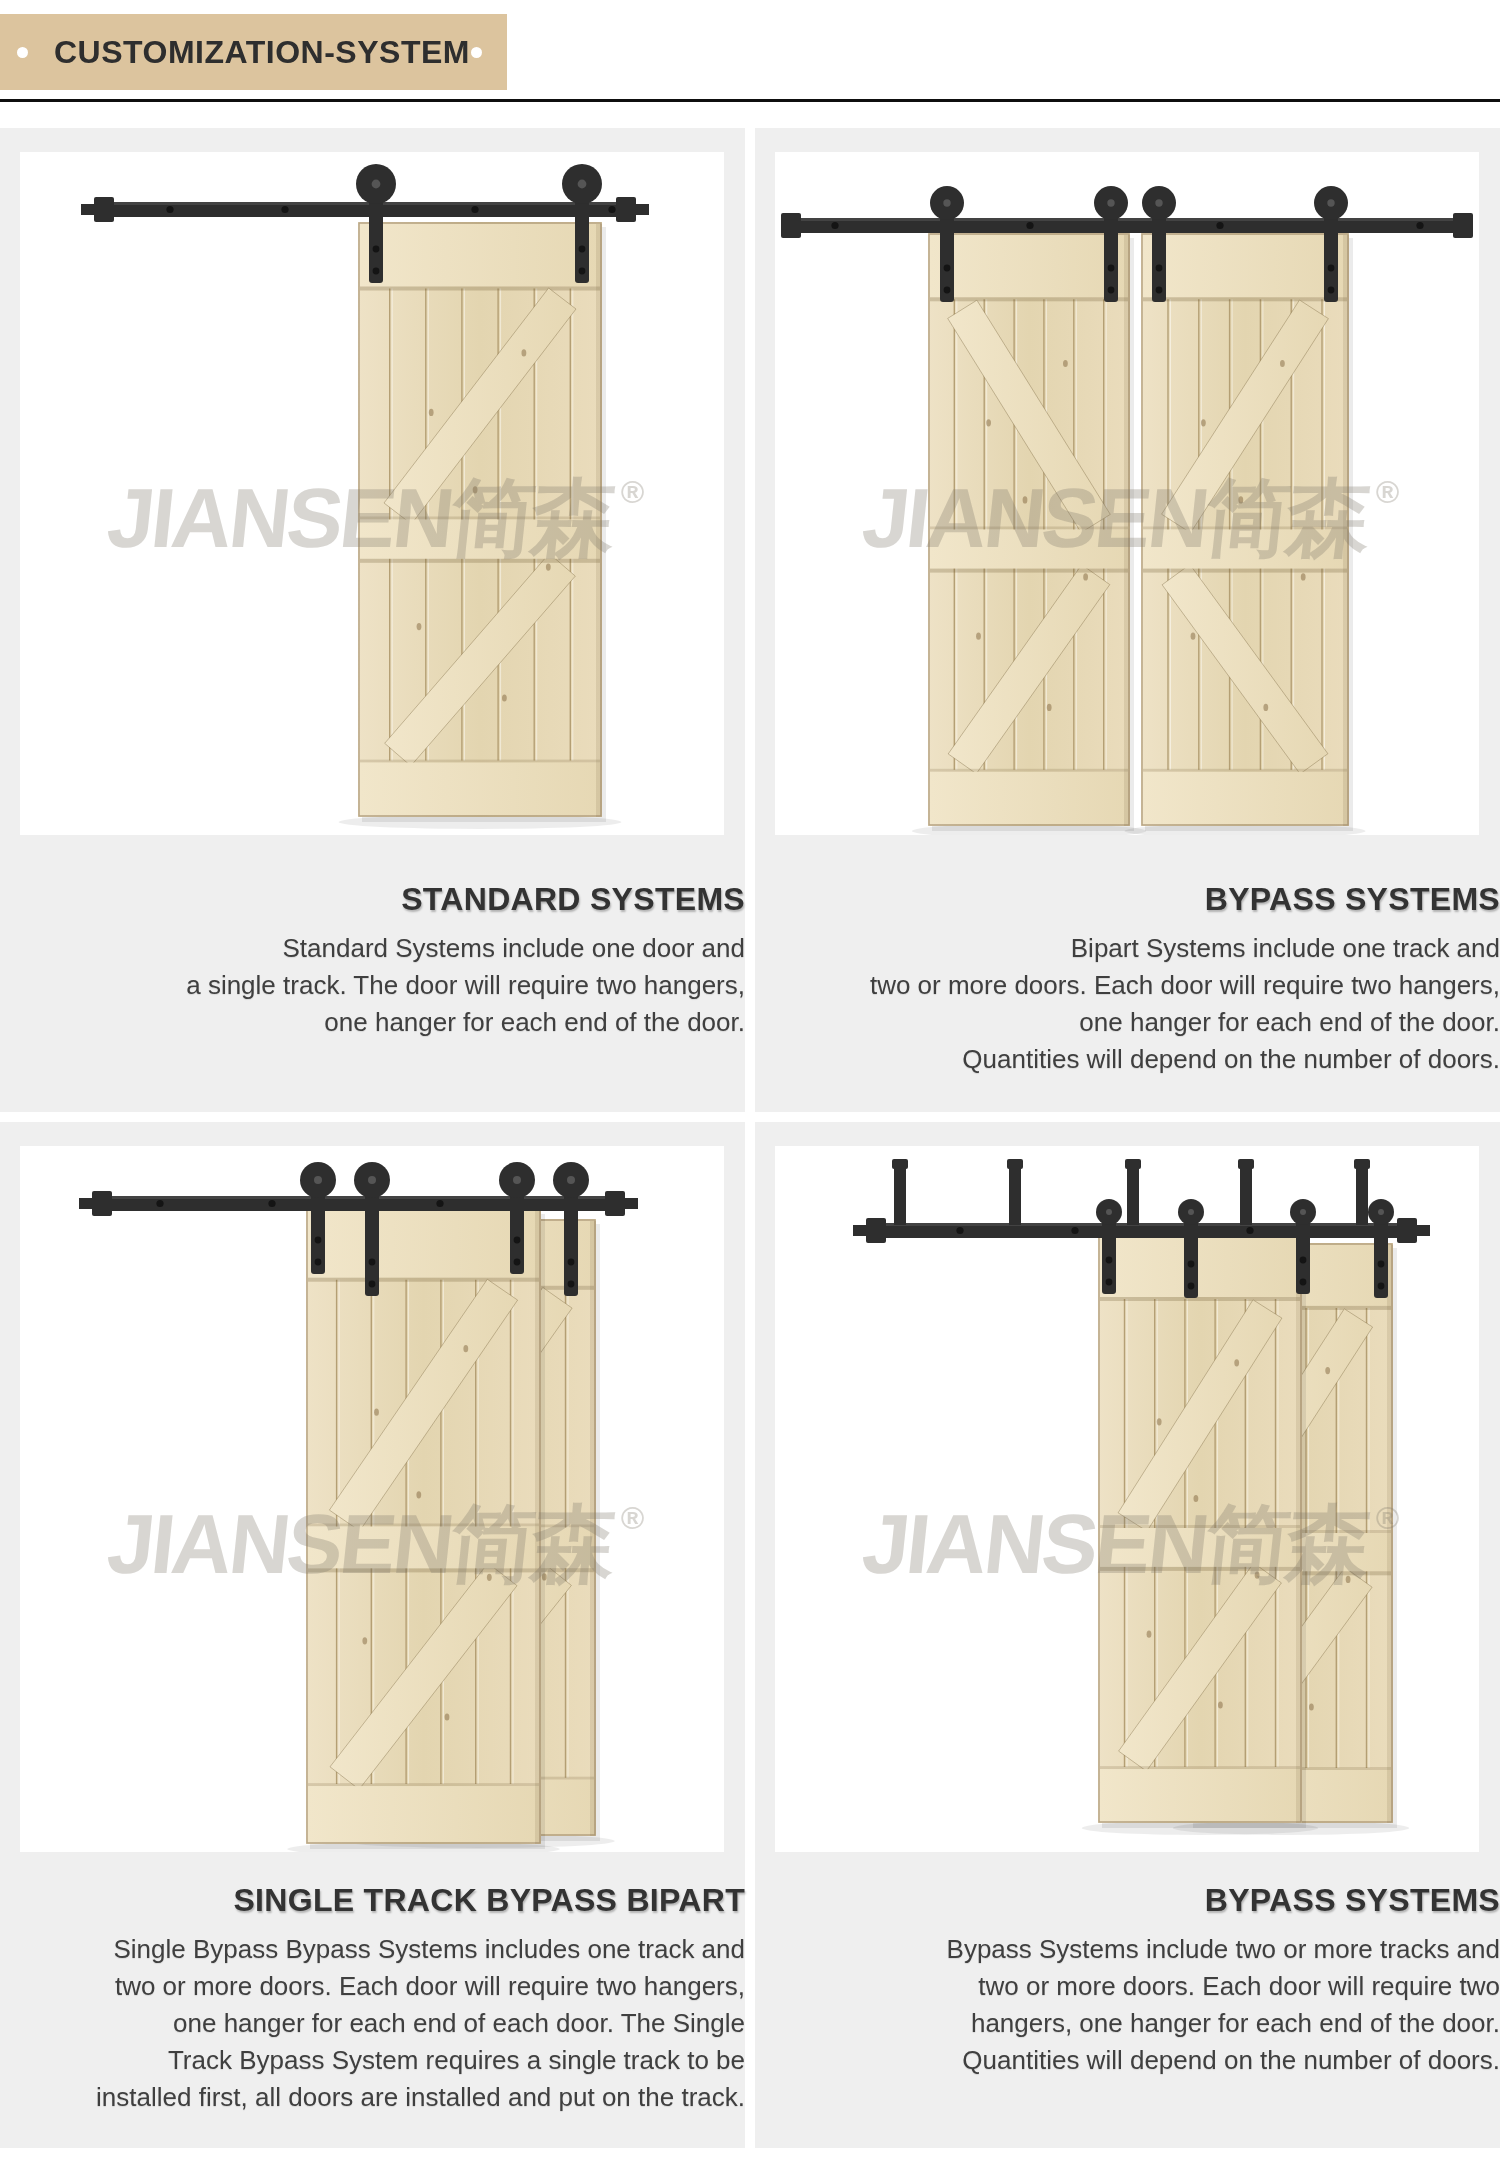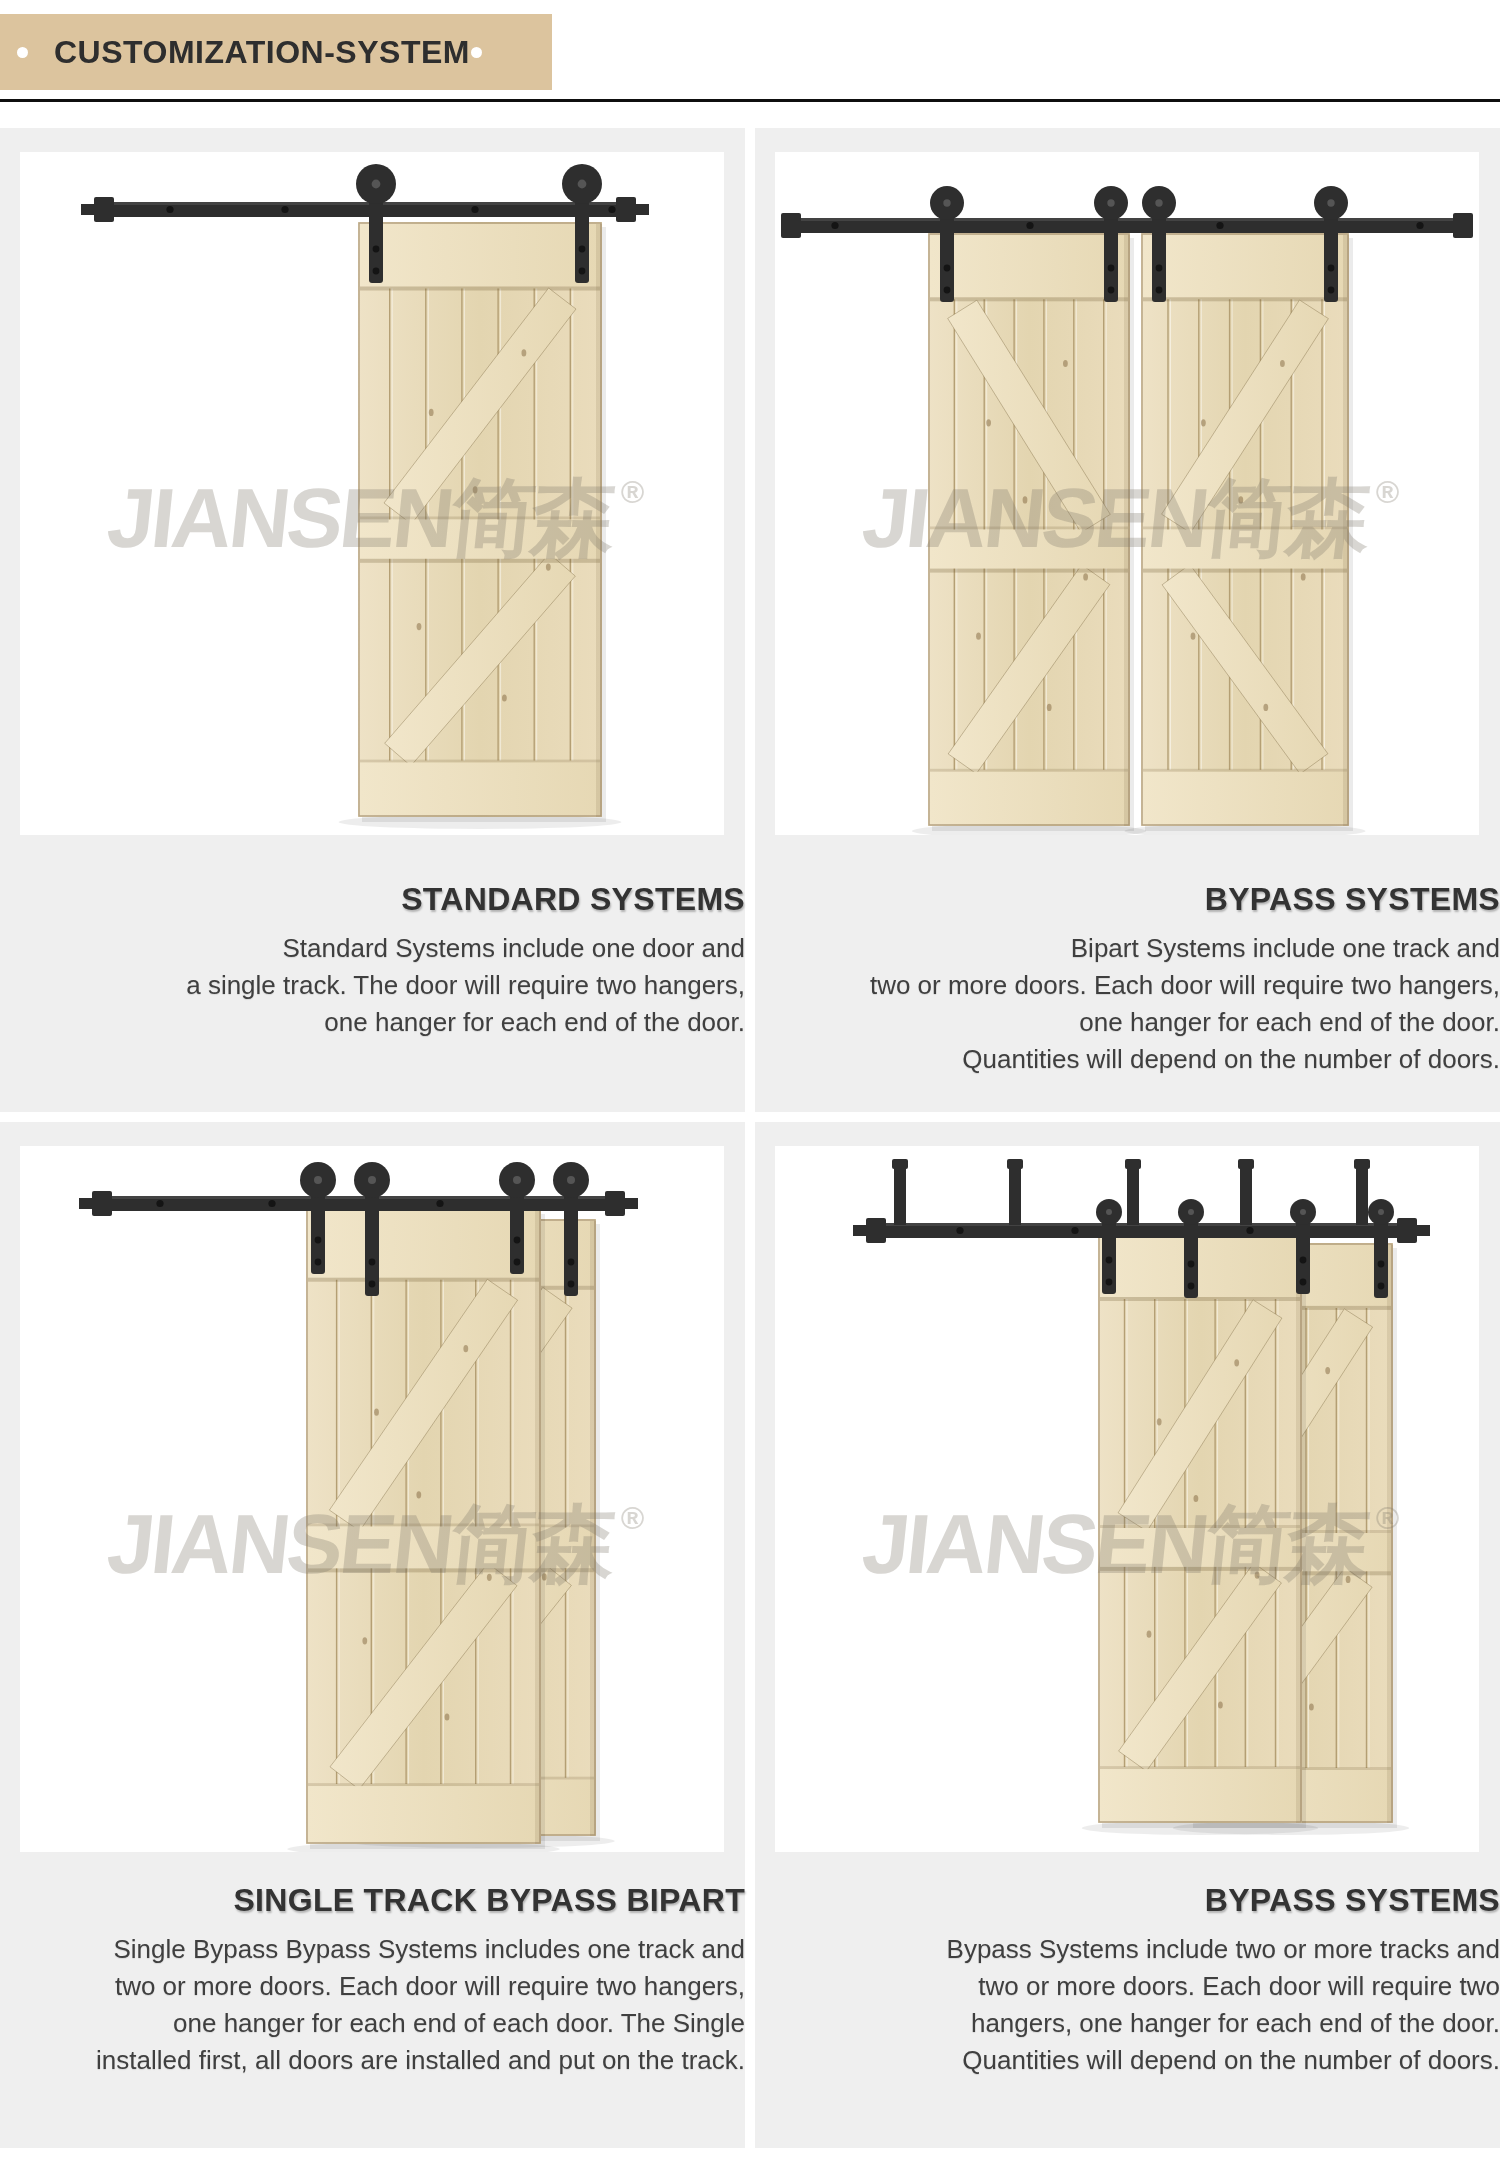--- a/index.html
+++ b/index.html
@@ -6,21 +6,21 @@
     --accent:#dcc49e; --card:#efefef; --panel:#ffffff; --hw:#2e2e2e;
     --title:#333333; --body:#3f3f3f; --divider:#0f0f0f;
   }
   *{box-sizing:border-box;}
   html,body{margin:0;padding:0;}
   body{
     width:1500px;height:2182px;position:relative;background:#ffffff;
     font-family:"Liberation Sans","DejaVu Sans",sans-serif;overflow:hidden;
   }
   .header-bar{
-    position:absolute;left:0;top:14px;width:552px;height:76px;
+    position:absolute;left:0;top:14px;width:507px;height:76px;
     background:var(--accent);display:flex;align-items:center;
   }
   .dot{position:absolute;width:11px;height:11px;border-radius:50%;background:#ffffff;top:33px;}
   .dot-l{left:17px;}
   .dot-r{left:471px;}
   .header-title{
     margin:0 0 0 54px;font-size:32px;font-weight:700;letter-spacing:.5px;
     color:#2e2e2e;white-space:nowrap;
   }
   .divider{position:absolute;left:0;top:99px;width:1500px;height:3px;background:var(--divider);}
@@ -369,20 +369,21 @@
         <circle cx="497" cy="116" r="3.4" fill="#141414"></circle>
         <circle cx="497" cy="94" r="3.4" fill="#141414"></circle>
       </svg>
     <div class="wm"><span class="wm-text">JIANSEN简森</span><span class="wm-reg">®</span></div>
   </div>
   <div class="panel-text">
     <h2 class="panel-title">SINGLE TRACK BYPASS BIPART</h2>
     <p class="line">Single Bypass Bypass Systems includes one track and</p>
     <p class="line">two or more doors. Each door will require two hangers,</p>
     <p class="line">one hanger for each end of each door. The Single</p>
+    <p class="line">Track Bypass System requires a single track to be</p>
     <p class="line">installed first, all doors are installed and put on the track.</p>
   </div>
 </section>
 
 <section class="card c4 r2">
   <div class="panel-image">
     <svg id="svg-p4" width="704" height="706" viewBox="0 0 704 706">
         <defs>
           <linearGradient id="wg4" x1="0" y1="0" x2="1" y2="0">
             <stop offset="0" stop-color="#eee2c6"></stop>

